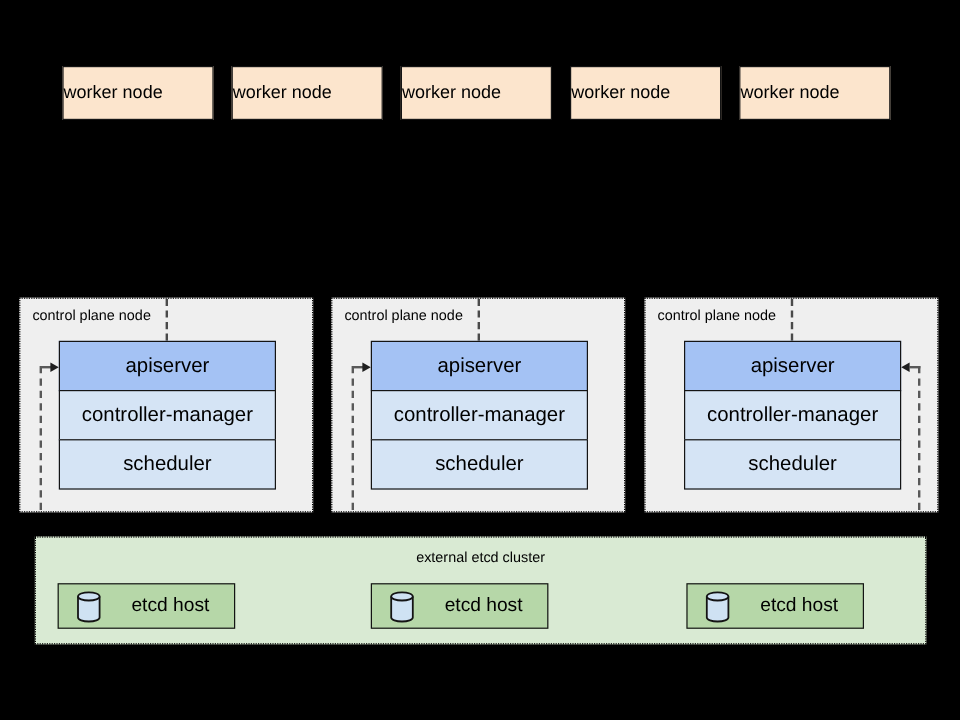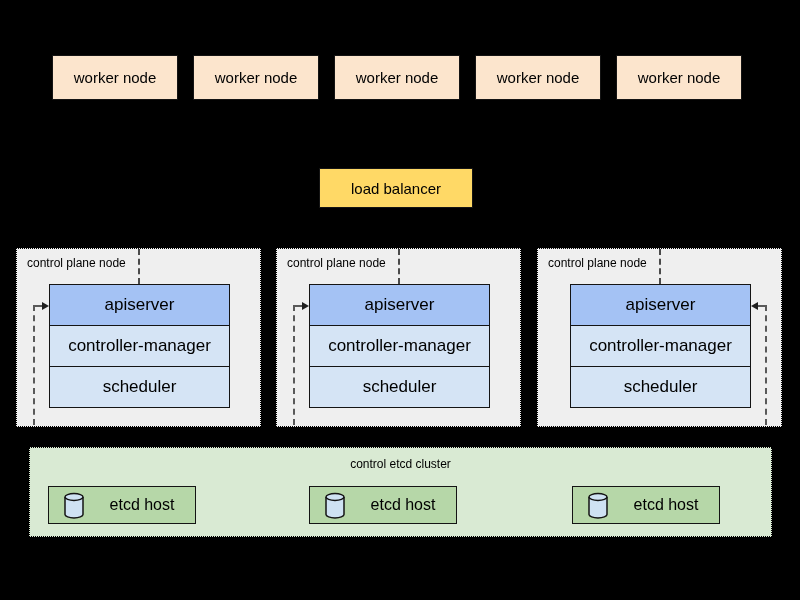--- a/index.html
+++ b/index.html
@@ -2,21 +2,21 @@
 <html><head>
 <meta charset="utf-8">
 <style>
   html,body{margin:0;padding:0;background:#000;}
   .canvas{
     position:relative;width:800px;height:600px;background:#000;
     font-family:"Liberation Sans",sans-serif;color:#000;overflow:hidden;
   }
   .box{
     position:absolute;box-sizing:border-box;border:1px solid #141414;
-    display:flex;align-items:center;justify-content:center;
+    display:flex;align-items:center;justify-content:flex-start;
   }
   
   .worker{top:55px;width:126px;height:45px;background:#fce5cd;font-size:15px;}
   #w0{left:52px}#w1{left:193px}#w2{left:334px}#w3{left:475px}#w4{left:616px}
   
   .lb{left:319px;top:168px;width:154px;height:40px;background:#ffd966;font-size:15px;}
   
   .cp{position:absolute;top:228px;width:245px;height:179px;background:#efefef;
       border:1px dotted #000;box-sizing:border-box;margin-top:20px;}
   #cp0{left:16px}#cp1{left:276px}#cp2{left:537px}
@@ -60,23 +60,20 @@
   <div class="box worker" id="w2">
     <span>worker node</span>
   </div>
   <div class="box worker" id="w3">
     <span>worker node</span>
   </div>
   <div class="box worker" id="w4">
     <span>worker node</span>
   </div>
 
-  <div class="box lb">
-    <span>load balancer</span>
-  </div>
 
   <div class="cp" id="cp0">
     <span class="cp-label">control plane node</span>
     <div class="vconn"></div>
     <div class="sv L"></div>
     <div class="sh L"></div>
     <div class="ah L"></div>
     <div class="stack">
       <div class="row api">
         <span>apiserver</span>
@@ -122,21 +119,21 @@
       <div class="row">
         <span>controller-manager</span>
       </div>
       <div class="row">
         <span>scheduler</span>
       </div>
     </div>
   </div>
 
   <div class="etcd">
-    <div class="etcd-label">control etcd cluster</div>
+    <div class="etcd-label">external etcd cluster</div>
 
     <div class="ehost" id="e0">
       <svg class="cyl" width="22" height="28" viewBox="0 0 22 28">
         <path d="M2 5 v17.5 a9 3.4 0 0 0 18 0 v-17.5" fill="#cfe2f3" stroke="#141414" stroke-width="1.5"></path>
         <ellipse cx="11" cy="5" rx="9" ry="3.4" fill="#cfe2f3" stroke="#141414" stroke-width="1.5"></ellipse>
       </svg>
       <span class="elabel">etcd host</span>
     </div>
 
     <div class="ehost" id="e1">

